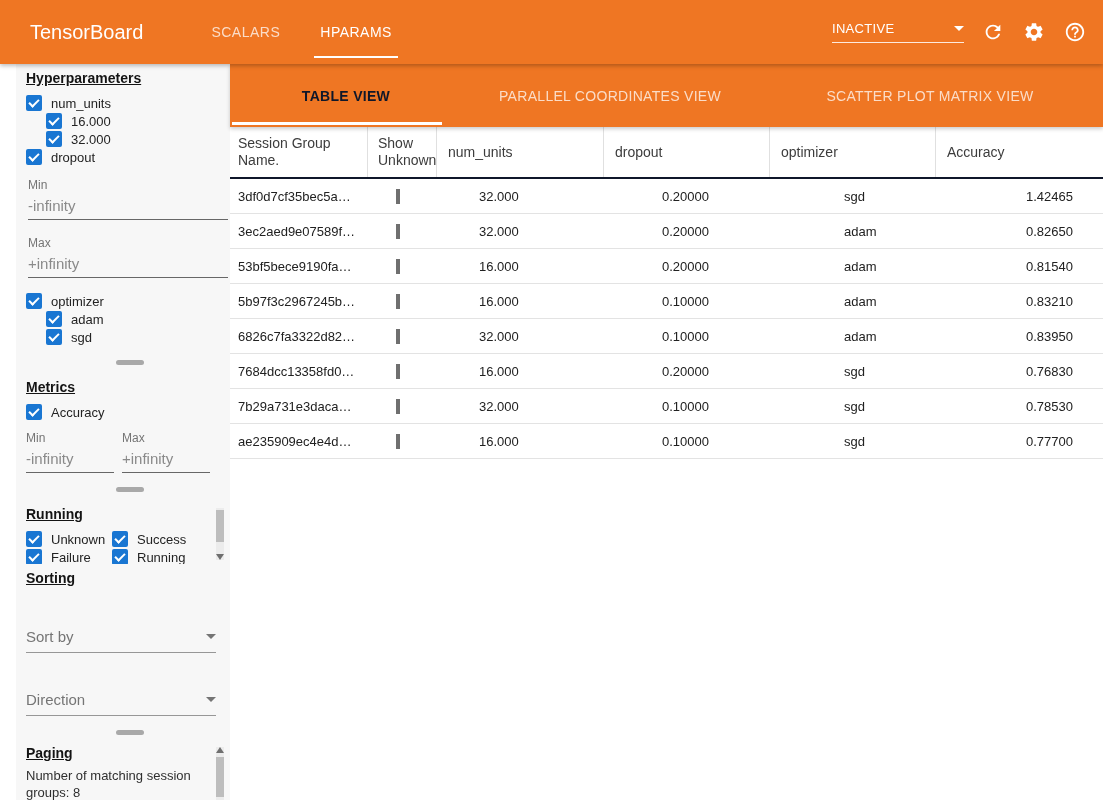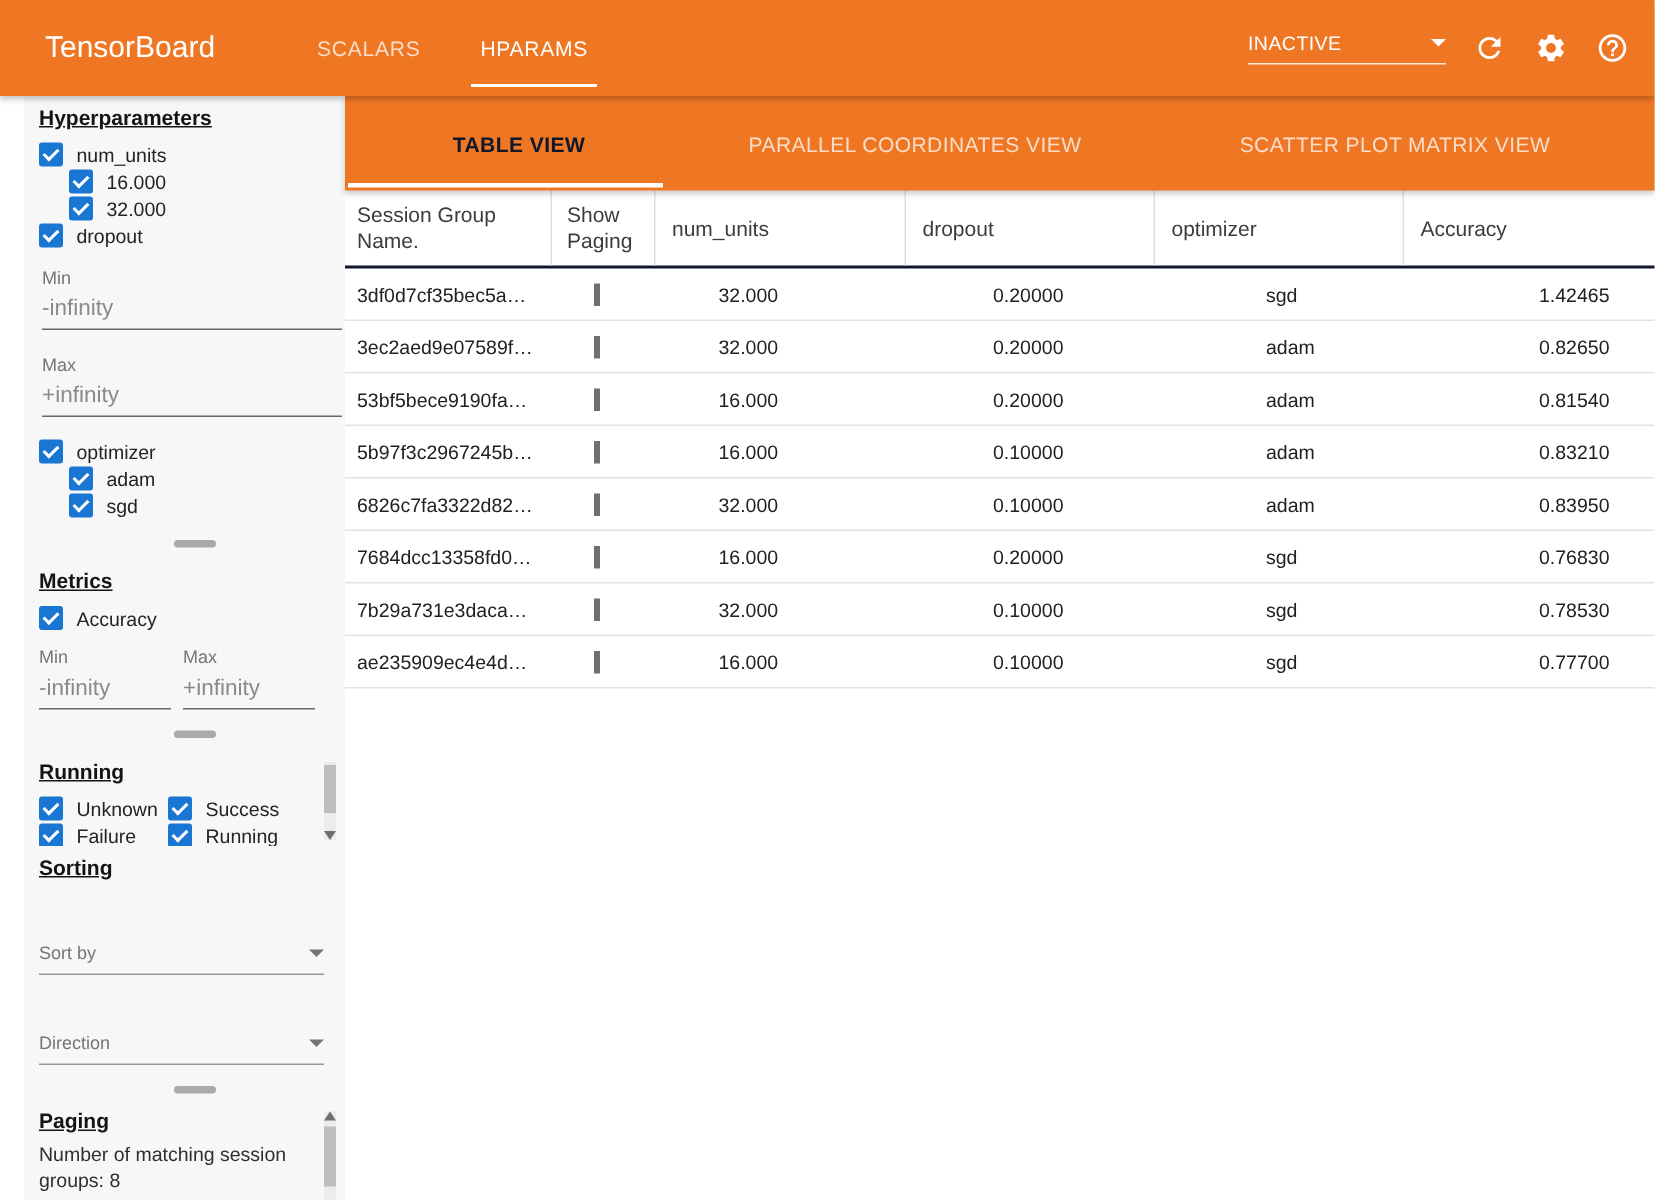--- a/index.html
+++ b/index.html
@@ -55,21 +55,21 @@
   .status-pane { height: 64px; overflow: hidden; }
   .status-grid { display: grid; grid-template-columns: 86px 1fr; margin-top: 2px; }
   .vscroll { position: absolute; right: 20px; top: 8px; bottom: 4px; width: 8px;
     background: #ececec; cursor: pointer; }
   .vthumb { position: absolute; left: 0; width: 8px; background: #bdbdbd; }
   .varrow { position: absolute; left: 0; width: 0; height: 0;
     border-left: 4px solid transparent; border-right: 4px solid transparent; }
   .varrow.down { bottom: 0; border-top: 6px solid #6f6f6f; }
   .varrow.up { top: 0; border-bottom: 6px solid #6f6f6f; }
   .select { display: flex; align-items: center; justify-content: space-between; width: 190px;
-    border-bottom: 1px solid #979797; padding: 4px 0 7px; font-size: 12px; color: #757575;
+    border-bottom: 1px solid #979797; padding: 4px 0 7px; font-size: 15px; color: #757575;
     cursor: pointer; }
   .select .sel-caret { width: 0; height: 0; border-left: 5px solid transparent;
     border-right: 5px solid transparent; border-top: 5px solid #757575; }
   .select.first { margin-top: 38px; }
   .select.second { margin-top: 34px; }
   .paging-summary { font-size: 13px; color: #2f2f2f; width: 188px; line-height: 17px; margin-top: 6px; }
 
   
   .main { position: absolute; left: 230px; top: 64px; right: 0; bottom: 0; background: #fff; }
   .view-tabs { display: flex; height: 63px; background: var(--accent, #ef7623);
@@ -245,21 +245,21 @@
 
   <div class="view-tabs">
     <div class="view-tab vt1 active">TABLE VIEW</div>
     <div class="view-tab vt2">PARALLEL COORDINATES VIEW</div>
     <div class="view-tab vt3">SCATTER PLOT MATRIX VIEW</div>
   </div>
 
   <div class="table">
     <div class="thead">
       <div class="th c1">Session Group Name.</div>
-      <div class="th c2">Show Paging</div>
+      <div class="th c2">Show Unknown</div>
       <div class="th c3">num_units</div>
       <div class="th c4">dropout</div>
       <div class="th c5">optimizer</div>
       <div class="th c6">Accuracy</div>
     </div>
 
     <div class="trow">
       <div class="td c1">3df0d7cf35bec5a…</div>
       <div class="td c2"><span class="cb unchecked"></span></div>
       <div class="td c3">32.000</div>

